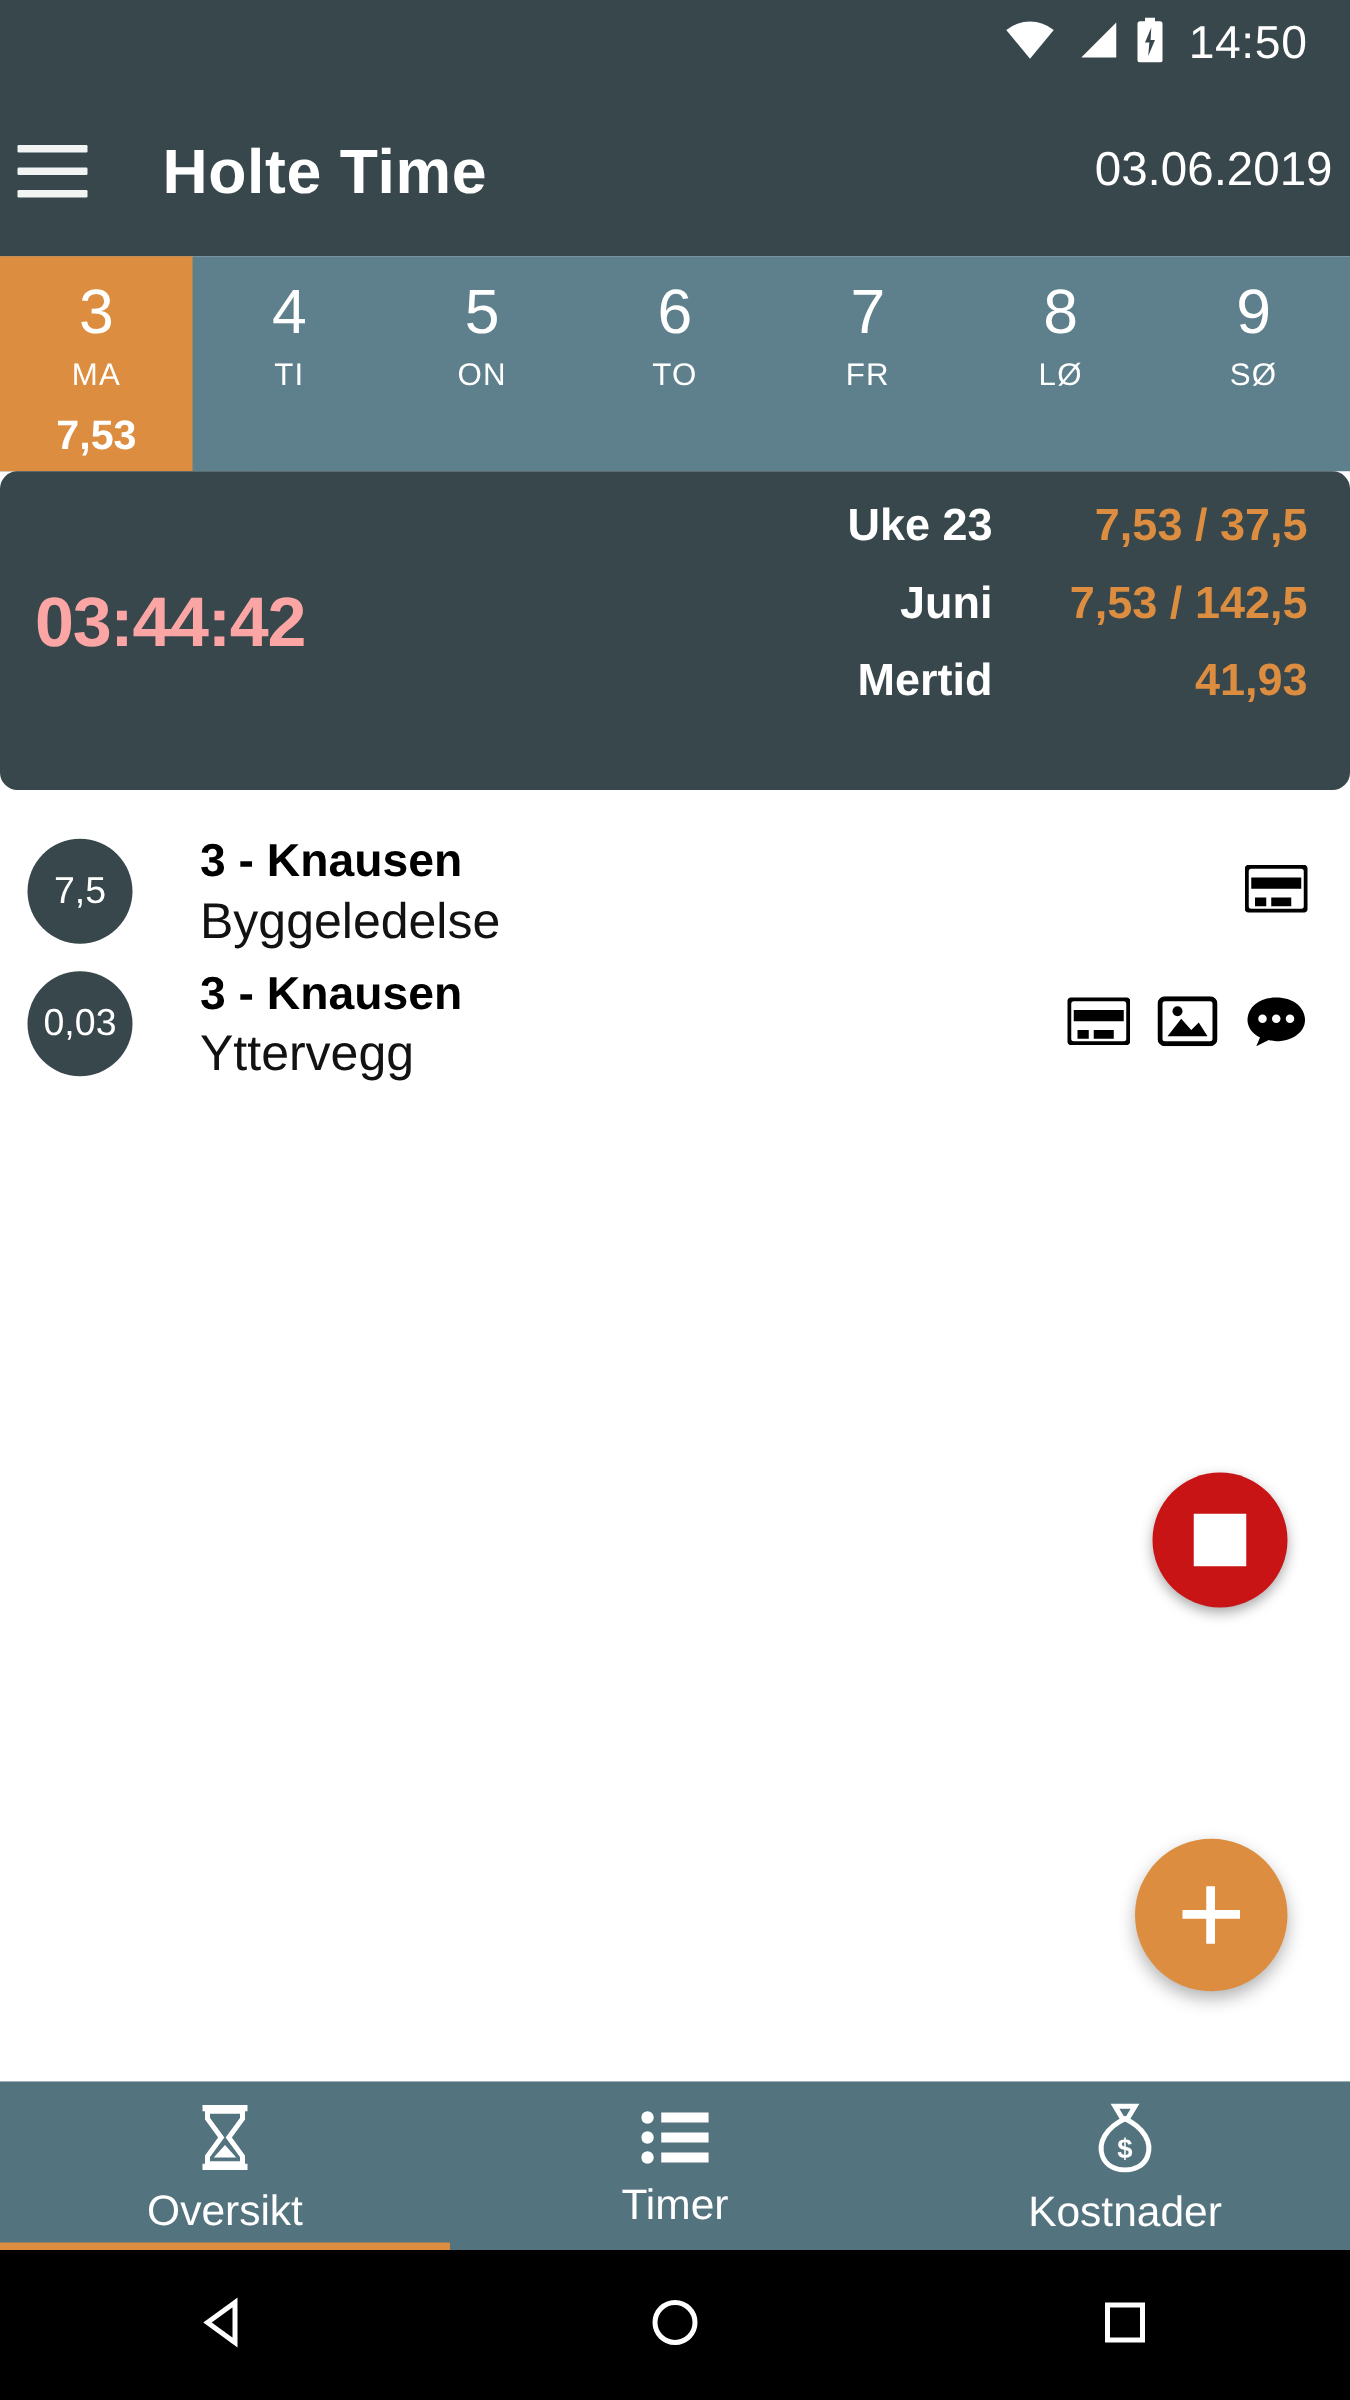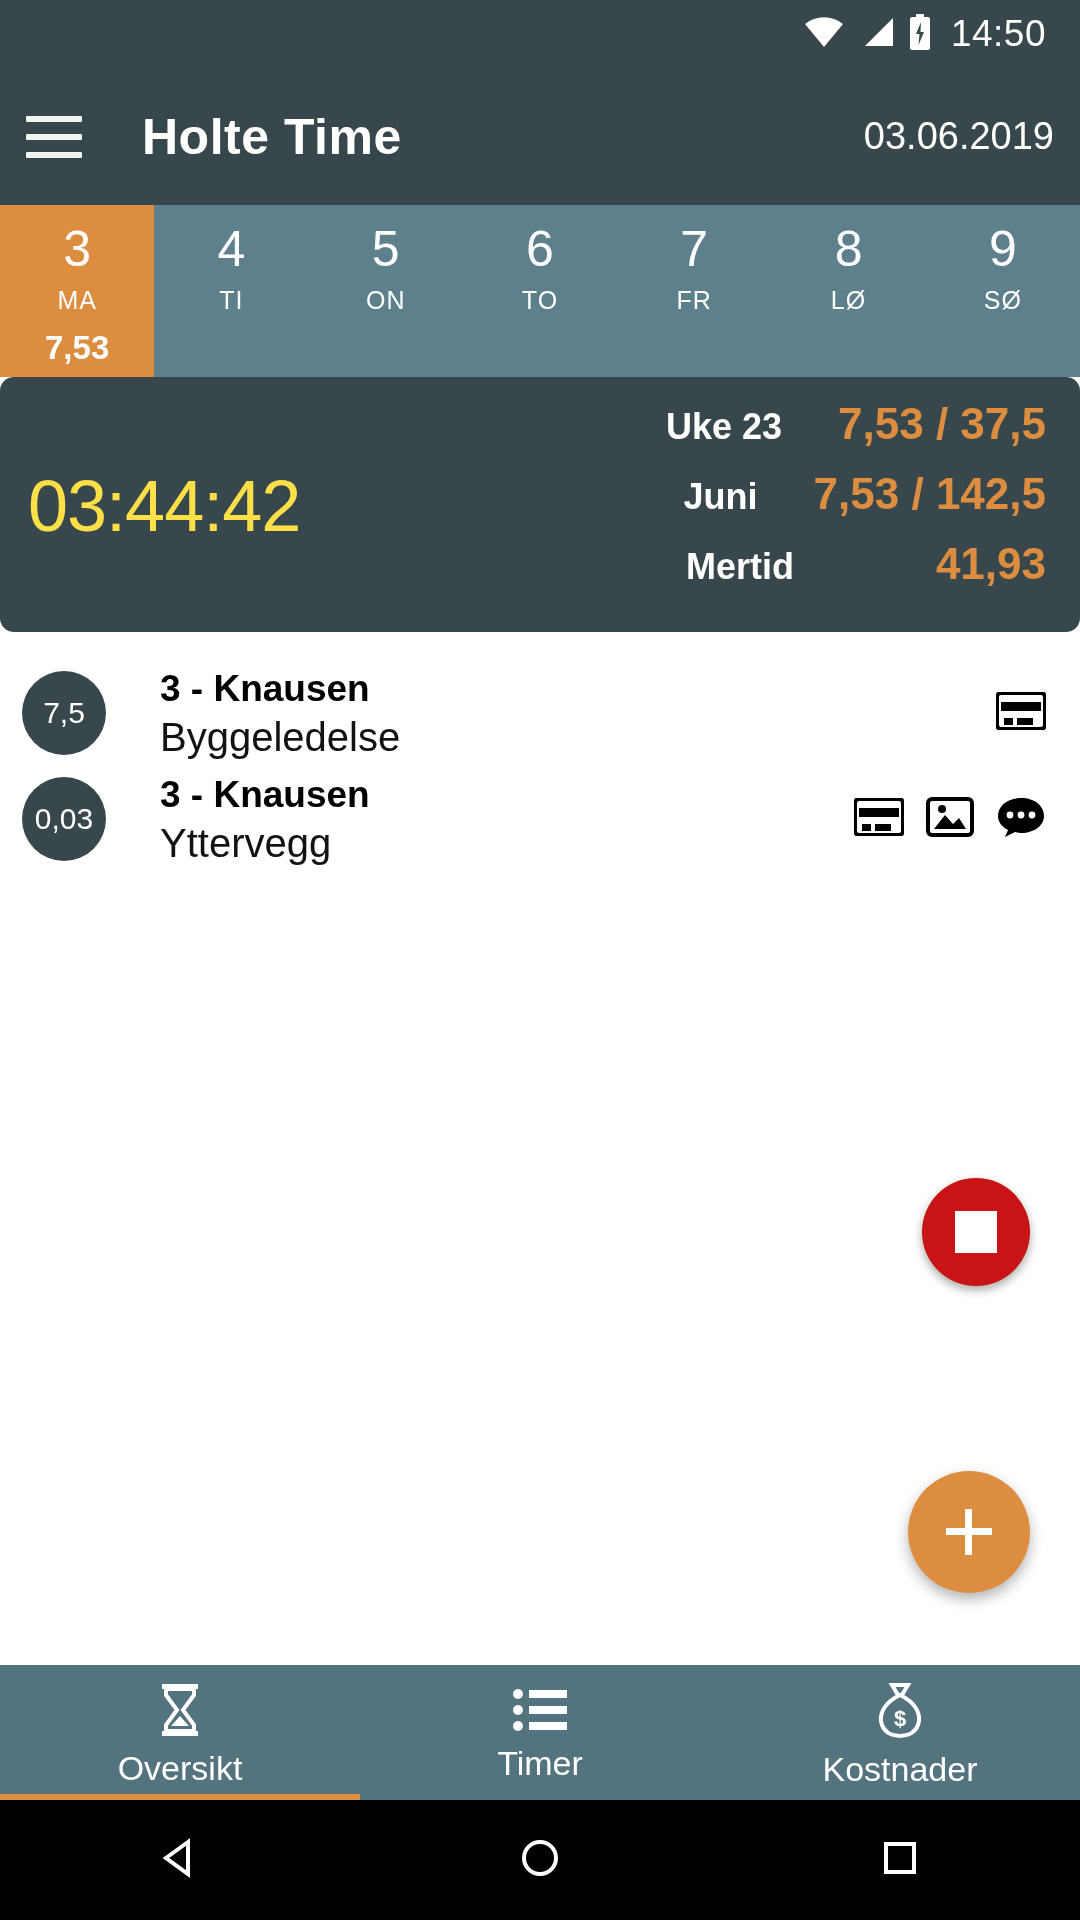--- a/index.html
+++ b/index.html
@@ -35,21 +35,21 @@
     letter-spacing: 0.5px;
     margin-left: 6px;
   }
 
   
   .appbar {
     height: 137px;
     background: #37474b;
     display: flex;
     align-items: center;
-    padding: 0 26px;
+    padding: 0 14px;
     flex: 0 0 auto;
   }
   .hamburger {
     width: 56px; height: 42px;
     display: flex; flex-direction: column; justify-content: space-between;
     margin-right: 60px;
     cursor: pointer;
   }
   .hamburger span {
     display: block; height: 6px; width: 100%;
@@ -126,31 +126,31 @@
   .sum-label {
     color: #ffffff;
     font-size: 36px;
     font-weight: bold;
     text-align: right;
     width: 300px;
     padding-right: 56px;
   }
   .sum-value {
     color: #dd8d3f;
-    font-size: 44px;
+    font-size: 36px;
     font-weight: bold;
     text-align: right;
     min-width: 196px;
   }
   .bigtimer {
     position: absolute;
     left: 28px; top: 88px;
-    color: #fde047;
-    font-size: 72px;
-    font-weight: normal;
+    color: #fca5a5;
+    font-size: 56px;
+    font-weight: bold;
     letter-spacing: -1px;
   }
   .timer-sub {
     position: absolute;
     left: 28px; top: 202px;
     color: #7e979e;
     font-size: 34px;
   }
 
   

